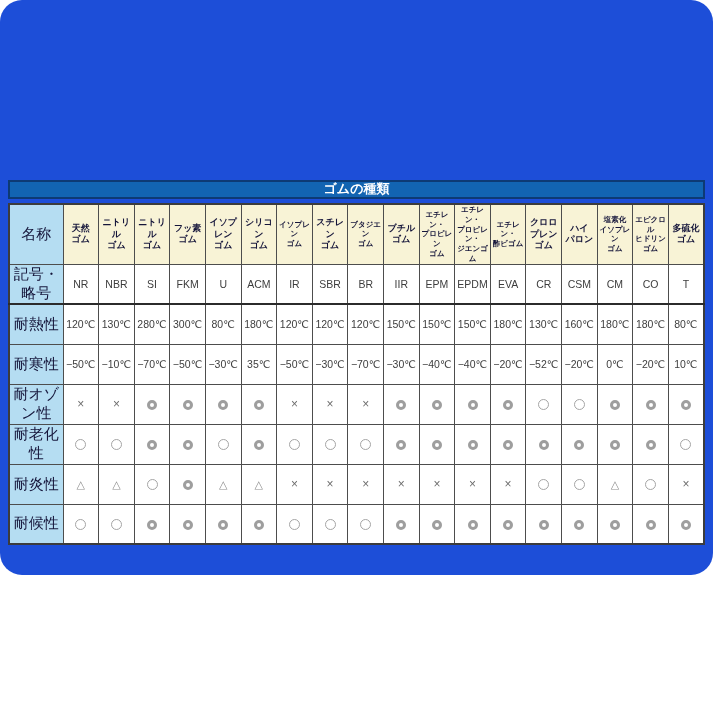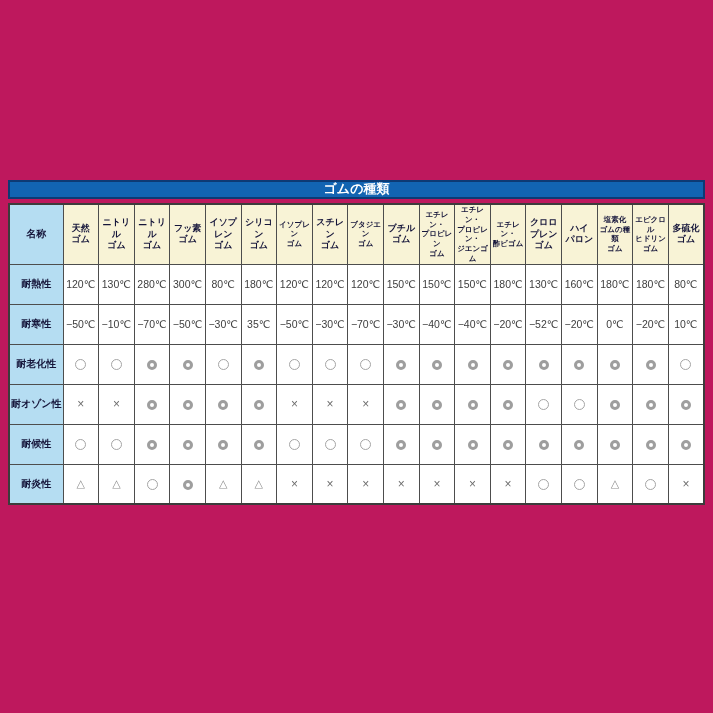--- a/index.html
+++ b/index.html
@@ -4,23 +4,24 @@
 <style>
   html, body {
     margin: 0;
     padding: 0;
     background: #ffffff;
     font-family: "Liberation Sans", "DejaVu Sans", sans-serif;
   }
   .page {
     position: relative;
     width: 713px;
-    height: 713px;
-    background: #be185d;
+    height: 575px;
+    background: #1d4ed8;
     overflow: hidden;
+    border-radius: 22px;
   }
   .content {
     position: absolute;
     left: 8px;
     top: 180px;
     width: 697px;
   }
   .title-bar {
     box-sizing: border-box;
     width: 697px;
@@ -47,22 +48,22 @@
     text-align: center;
     vertical-align: middle;
     overflow: hidden;
   }
   tr.header-row { height: 49px; }
   tr.data-row { height: 40px; }
   
   tr.row-symbol th, tr.row-symbol td { border-bottom: 2px solid #2b2b2b; }
   .row-label {
     background: #b5ddf2;
-    font-weight: bold;
-    font-size: 10px;
+    font-weight: normal;
+    font-size: 15px;
     color: #15153a;
   }
   .col-header {
     background: #f8f3d6;
     font-weight: bold;
     font-size: 9px;
     line-height: 1.25;
     color: #15153a;
     white-space: pre-line;
   }
@@ -143,27 +144,48 @@
 プロピレン・
 ジエンゴム</th>
             <th class="col-header small">エチレン・
 酢ビゴム</th>
             <th class="col-header">クロロ
 プレン
 ゴム</th>
             <th class="col-header">ハイ
 パロン</th>
             <th class="col-header small">塩素化
-ゴムの種類
+イソプレン
 ゴム</th>
             <th class="col-header small">エピクロル
 ヒドリン
 ゴム</th>
             <th class="col-header">多硫化
 ゴム</th>
+          </tr>
+          <tr class="data-row row-symbol">
+            <th class="row-label">記号・略号</th>
+            <td class="data-cell cell-symbol">NR</td>
+            <td class="data-cell cell-symbol">NBR</td>
+            <td class="data-cell cell-symbol">SI</td>
+            <td class="data-cell cell-symbol">FKM</td>
+            <td class="data-cell cell-symbol">U</td>
+            <td class="data-cell cell-symbol">ACM</td>
+            <td class="data-cell cell-symbol">IR</td>
+            <td class="data-cell cell-symbol">SBR</td>
+            <td class="data-cell cell-symbol">BR</td>
+            <td class="data-cell cell-symbol">IIR</td>
+            <td class="data-cell cell-symbol">EPM</td>
+            <td class="data-cell cell-symbol">EPDM</td>
+            <td class="data-cell cell-symbol">EVA</td>
+            <td class="data-cell cell-symbol">CR</td>
+            <td class="data-cell cell-symbol">CSM</td>
+            <td class="data-cell cell-symbol">CM</td>
+            <td class="data-cell cell-symbol">CO</td>
+            <td class="data-cell cell-symbol">T</td>
           </tr>
           <tr class="data-row row-heat">
             <th class="row-label">耐熱性</th>
             <td class="data-cell cell-heat">120℃</td>
             <td class="data-cell cell-heat">130℃</td>
             <td class="data-cell cell-heat">280℃</td>
             <td class="data-cell cell-heat">300℃</td>
             <td class="data-cell cell-heat">80℃</td>
             <td class="data-cell cell-heat">180℃</td>
             <td class="data-cell cell-heat">120℃</td>
@@ -193,20 +215,41 @@
             <td class="data-cell cell-cold">−30℃</td>
             <td class="data-cell cell-cold">−40℃</td>
             <td class="data-cell cell-cold">−40℃</td>
             <td class="data-cell cell-cold">−20℃</td>
             <td class="data-cell cell-cold">−52℃</td>
             <td class="data-cell cell-cold">−20℃</td>
             <td class="data-cell cell-cold">0℃</td>
             <td class="data-cell cell-cold">−20℃</td>
             <td class="data-cell cell-cold">10℃</td>
           </tr>
+          <tr class="data-row row-ozone">
+            <th class="row-label">耐オゾン性</th>
+            <td class="data-cell cell-ozone sym-cross">×</td>
+            <td class="data-cell cell-ozone sym-cross">×</td>
+            <td class="data-cell cell-ozone"><span class="sym sym-double"></span></td>
+            <td class="data-cell cell-ozone"><span class="sym sym-double"></span></td>
+            <td class="data-cell cell-ozone"><span class="sym sym-double"></span></td>
+            <td class="data-cell cell-ozone"><span class="sym sym-double"></span></td>
+            <td class="data-cell cell-ozone sym-cross">×</td>
+            <td class="data-cell cell-ozone sym-cross">×</td>
+            <td class="data-cell cell-ozone sym-cross">×</td>
+            <td class="data-cell cell-ozone"><span class="sym sym-double"></span></td>
+            <td class="data-cell cell-ozone"><span class="sym sym-double"></span></td>
+            <td class="data-cell cell-ozone"><span class="sym sym-double"></span></td>
+            <td class="data-cell cell-ozone"><span class="sym sym-double"></span></td>
+            <td class="data-cell cell-ozone"><span class="sym sym-circle"></span></td>
+            <td class="data-cell cell-ozone"><span class="sym sym-circle"></span></td>
+            <td class="data-cell cell-ozone"><span class="sym sym-double"></span></td>
+            <td class="data-cell cell-ozone"><span class="sym sym-double"></span></td>
+            <td class="data-cell cell-ozone"><span class="sym sym-double"></span></td>
+          </tr>
           <tr class="data-row row-aging">
             <th class="row-label">耐老化性</th>
             <td class="data-cell cell-aging"><span class="sym sym-circle"></span></td>
             <td class="data-cell cell-aging"><span class="sym sym-circle"></span></td>
             <td class="data-cell cell-aging"><span class="sym sym-double"></span></td>
             <td class="data-cell cell-aging"><span class="sym sym-double"></span></td>
             <td class="data-cell cell-aging"><span class="sym sym-circle"></span></td>
             <td class="data-cell cell-aging"><span class="sym sym-double"></span></td>
             <td class="data-cell cell-aging"><span class="sym sym-circle"></span></td>
             <td class="data-cell cell-aging"><span class="sym sym-circle"></span></td>
@@ -214,40 +257,40 @@
             <td class="data-cell cell-aging"><span class="sym sym-double"></span></td>
             <td class="data-cell cell-aging"><span class="sym sym-double"></span></td>
             <td class="data-cell cell-aging"><span class="sym sym-double"></span></td>
             <td class="data-cell cell-aging"><span class="sym sym-double"></span></td>
             <td class="data-cell cell-aging"><span class="sym sym-double"></span></td>
             <td class="data-cell cell-aging"><span class="sym sym-double"></span></td>
             <td class="data-cell cell-aging"><span class="sym sym-double"></span></td>
             <td class="data-cell cell-aging"><span class="sym sym-double"></span></td>
             <td class="data-cell cell-aging"><span class="sym sym-circle"></span></td>
           </tr>
-          <tr class="data-row row-ozone">
-            <th class="row-label">耐オゾン性</th>
-            <td class="data-cell cell-ozone sym-cross">×</td>
-            <td class="data-cell cell-ozone sym-cross">×</td>
-            <td class="data-cell cell-ozone"><span class="sym sym-double"></span></td>
-            <td class="data-cell cell-ozone"><span class="sym sym-double"></span></td>
-            <td class="data-cell cell-ozone"><span class="sym sym-double"></span></td>
-            <td class="data-cell cell-ozone"><span class="sym sym-double"></span></td>
-            <td class="data-cell cell-ozone sym-cross">×</td>
-            <td class="data-cell cell-ozone sym-cross">×</td>
-            <td class="data-cell cell-ozone sym-cross">×</td>
-            <td class="data-cell cell-ozone"><span class="sym sym-double"></span></td>
-            <td class="data-cell cell-ozone"><span class="sym sym-double"></span></td>
-            <td class="data-cell cell-ozone"><span class="sym sym-double"></span></td>
-            <td class="data-cell cell-ozone"><span class="sym sym-double"></span></td>
-            <td class="data-cell cell-ozone"><span class="sym sym-circle"></span></td>
-            <td class="data-cell cell-ozone"><span class="sym sym-circle"></span></td>
-            <td class="data-cell cell-ozone"><span class="sym sym-double"></span></td>
-            <td class="data-cell cell-ozone"><span class="sym sym-double"></span></td>
-            <td class="data-cell cell-ozone"><span class="sym sym-double"></span></td>
+          <tr class="data-row row-flame">
+            <th class="row-label">耐炎性</th>
+            <td class="data-cell cell-flame sym-triangle">△</td>
+            <td class="data-cell cell-flame sym-triangle">△</td>
+            <td class="data-cell cell-flame"><span class="sym sym-circle"></span></td>
+            <td class="data-cell cell-flame"><span class="sym sym-double"></span></td>
+            <td class="data-cell cell-flame sym-triangle">△</td>
+            <td class="data-cell cell-flame sym-triangle">△</td>
+            <td class="data-cell cell-flame sym-cross">×</td>
+            <td class="data-cell cell-flame sym-cross">×</td>
+            <td class="data-cell cell-flame sym-cross">×</td>
+            <td class="data-cell cell-flame sym-cross">×</td>
+            <td class="data-cell cell-flame sym-cross">×</td>
+            <td class="data-cell cell-flame sym-cross">×</td>
+            <td class="data-cell cell-flame sym-cross">×</td>
+            <td class="data-cell cell-flame"><span class="sym sym-circle"></span></td>
+            <td class="data-cell cell-flame"><span class="sym sym-circle"></span></td>
+            <td class="data-cell cell-flame sym-triangle">△</td>
+            <td class="data-cell cell-flame"><span class="sym sym-circle"></span></td>
+            <td class="data-cell cell-flame sym-cross">×</td>
           </tr>
           <tr class="data-row row-weather">
             <th class="row-label">耐候性</th>
             <td class="data-cell cell-weather"><span class="sym sym-circle"></span></td>
             <td class="data-cell cell-weather"><span class="sym sym-circle"></span></td>
             <td class="data-cell cell-weather"><span class="sym sym-double"></span></td>
             <td class="data-cell cell-weather"><span class="sym sym-double"></span></td>
             <td class="data-cell cell-weather"><span class="sym sym-double"></span></td>
             <td class="data-cell cell-weather"><span class="sym sym-double"></span></td>
             <td class="data-cell cell-weather"><span class="sym sym-circle"></span></td>
@@ -255,38 +298,17 @@
             <td class="data-cell cell-weather"><span class="sym sym-circle"></span></td>
             <td class="data-cell cell-weather"><span class="sym sym-double"></span></td>
             <td class="data-cell cell-weather"><span class="sym sym-double"></span></td>
             <td class="data-cell cell-weather"><span class="sym sym-double"></span></td>
             <td class="data-cell cell-weather"><span class="sym sym-double"></span></td>
             <td class="data-cell cell-weather"><span class="sym sym-double"></span></td>
             <td class="data-cell cell-weather"><span class="sym sym-double"></span></td>
             <td class="data-cell cell-weather"><span class="sym sym-double"></span></td>
             <td class="data-cell cell-weather"><span class="sym sym-double"></span></td>
             <td class="data-cell cell-weather"><span class="sym sym-double"></span></td>
-          </tr>
-          <tr class="data-row row-flame">
-            <th class="row-label">耐炎性</th>
-            <td class="data-cell cell-flame sym-triangle">△</td>
-            <td class="data-cell cell-flame sym-triangle">△</td>
-            <td class="data-cell cell-flame"><span class="sym sym-circle"></span></td>
-            <td class="data-cell cell-flame"><span class="sym sym-double"></span></td>
-            <td class="data-cell cell-flame sym-triangle">△</td>
-            <td class="data-cell cell-flame sym-triangle">△</td>
-            <td class="data-cell cell-flame sym-cross">×</td>
-            <td class="data-cell cell-flame sym-cross">×</td>
-            <td class="data-cell cell-flame sym-cross">×</td>
-            <td class="data-cell cell-flame sym-cross">×</td>
-            <td class="data-cell cell-flame sym-cross">×</td>
-            <td class="data-cell cell-flame sym-cross">×</td>
-            <td class="data-cell cell-flame sym-cross">×</td>
-            <td class="data-cell cell-flame"><span class="sym sym-circle"></span></td>
-            <td class="data-cell cell-flame"><span class="sym sym-circle"></span></td>
-            <td class="data-cell cell-flame sym-triangle">△</td>
-            <td class="data-cell cell-flame"><span class="sym sym-circle"></span></td>
-            <td class="data-cell cell-flame sym-cross">×</td>
           </tr>
         </tbody>
     </table>
   </div>
 </div>
 
 </body></html>

